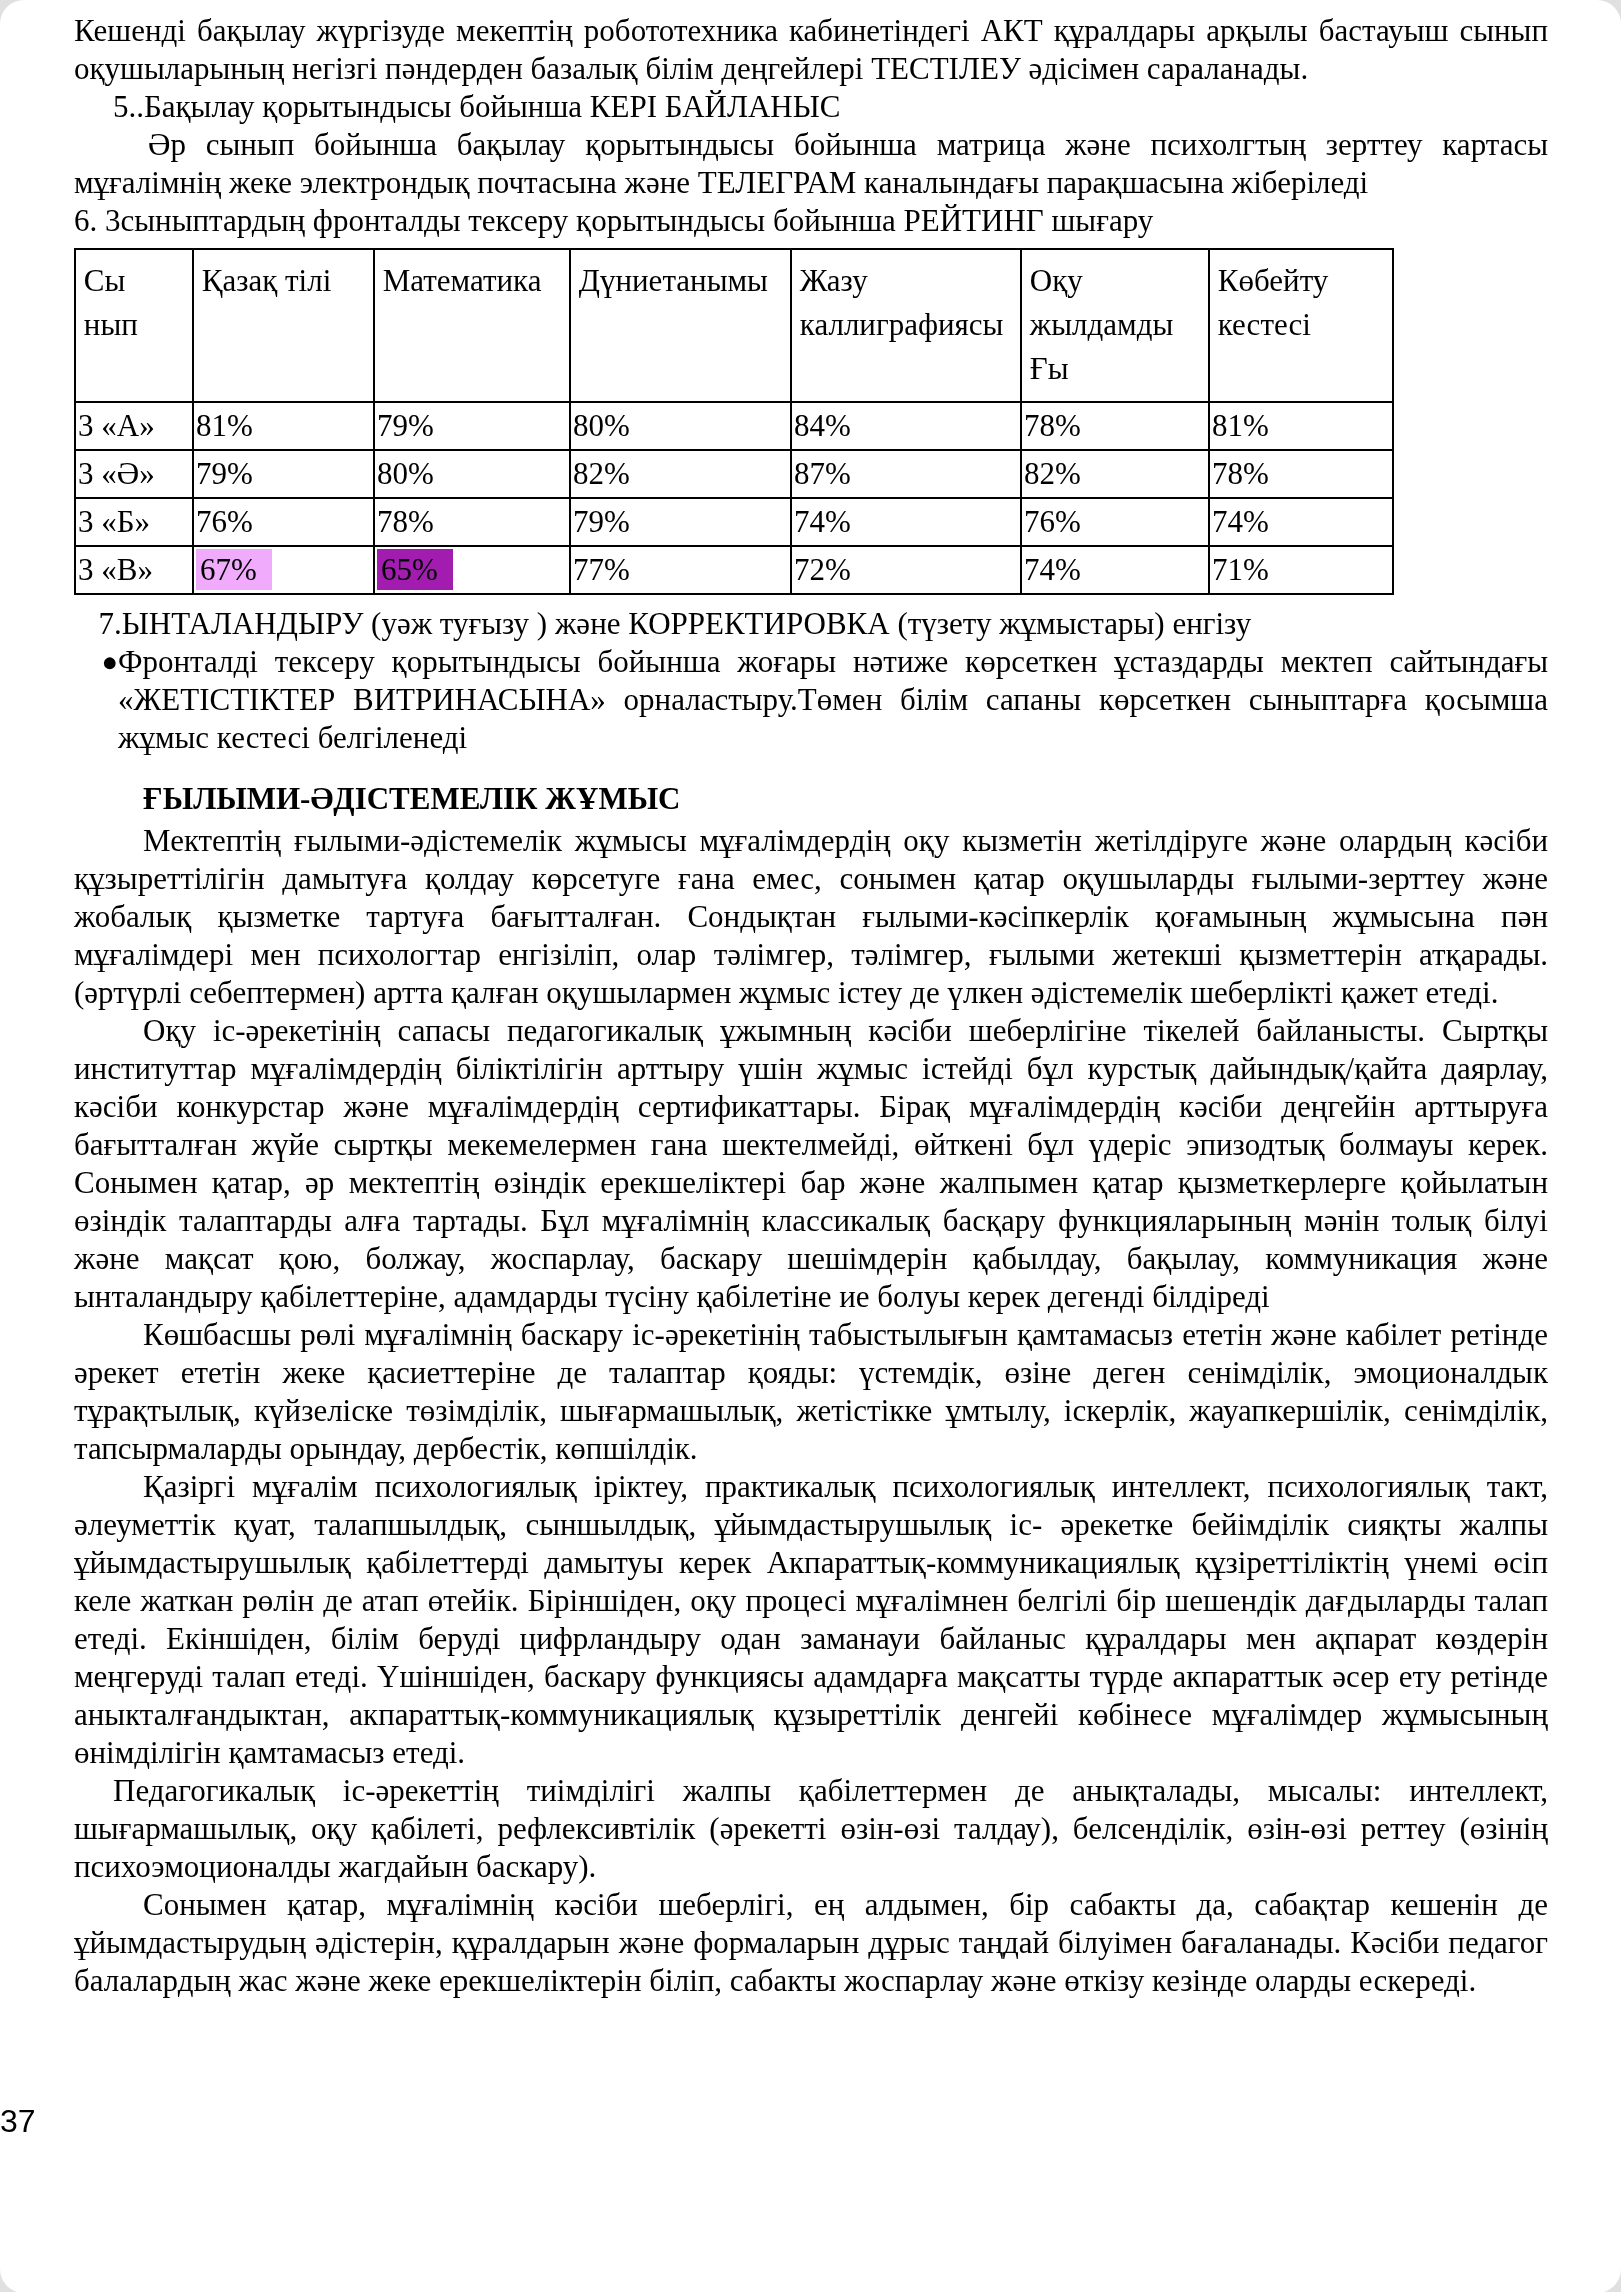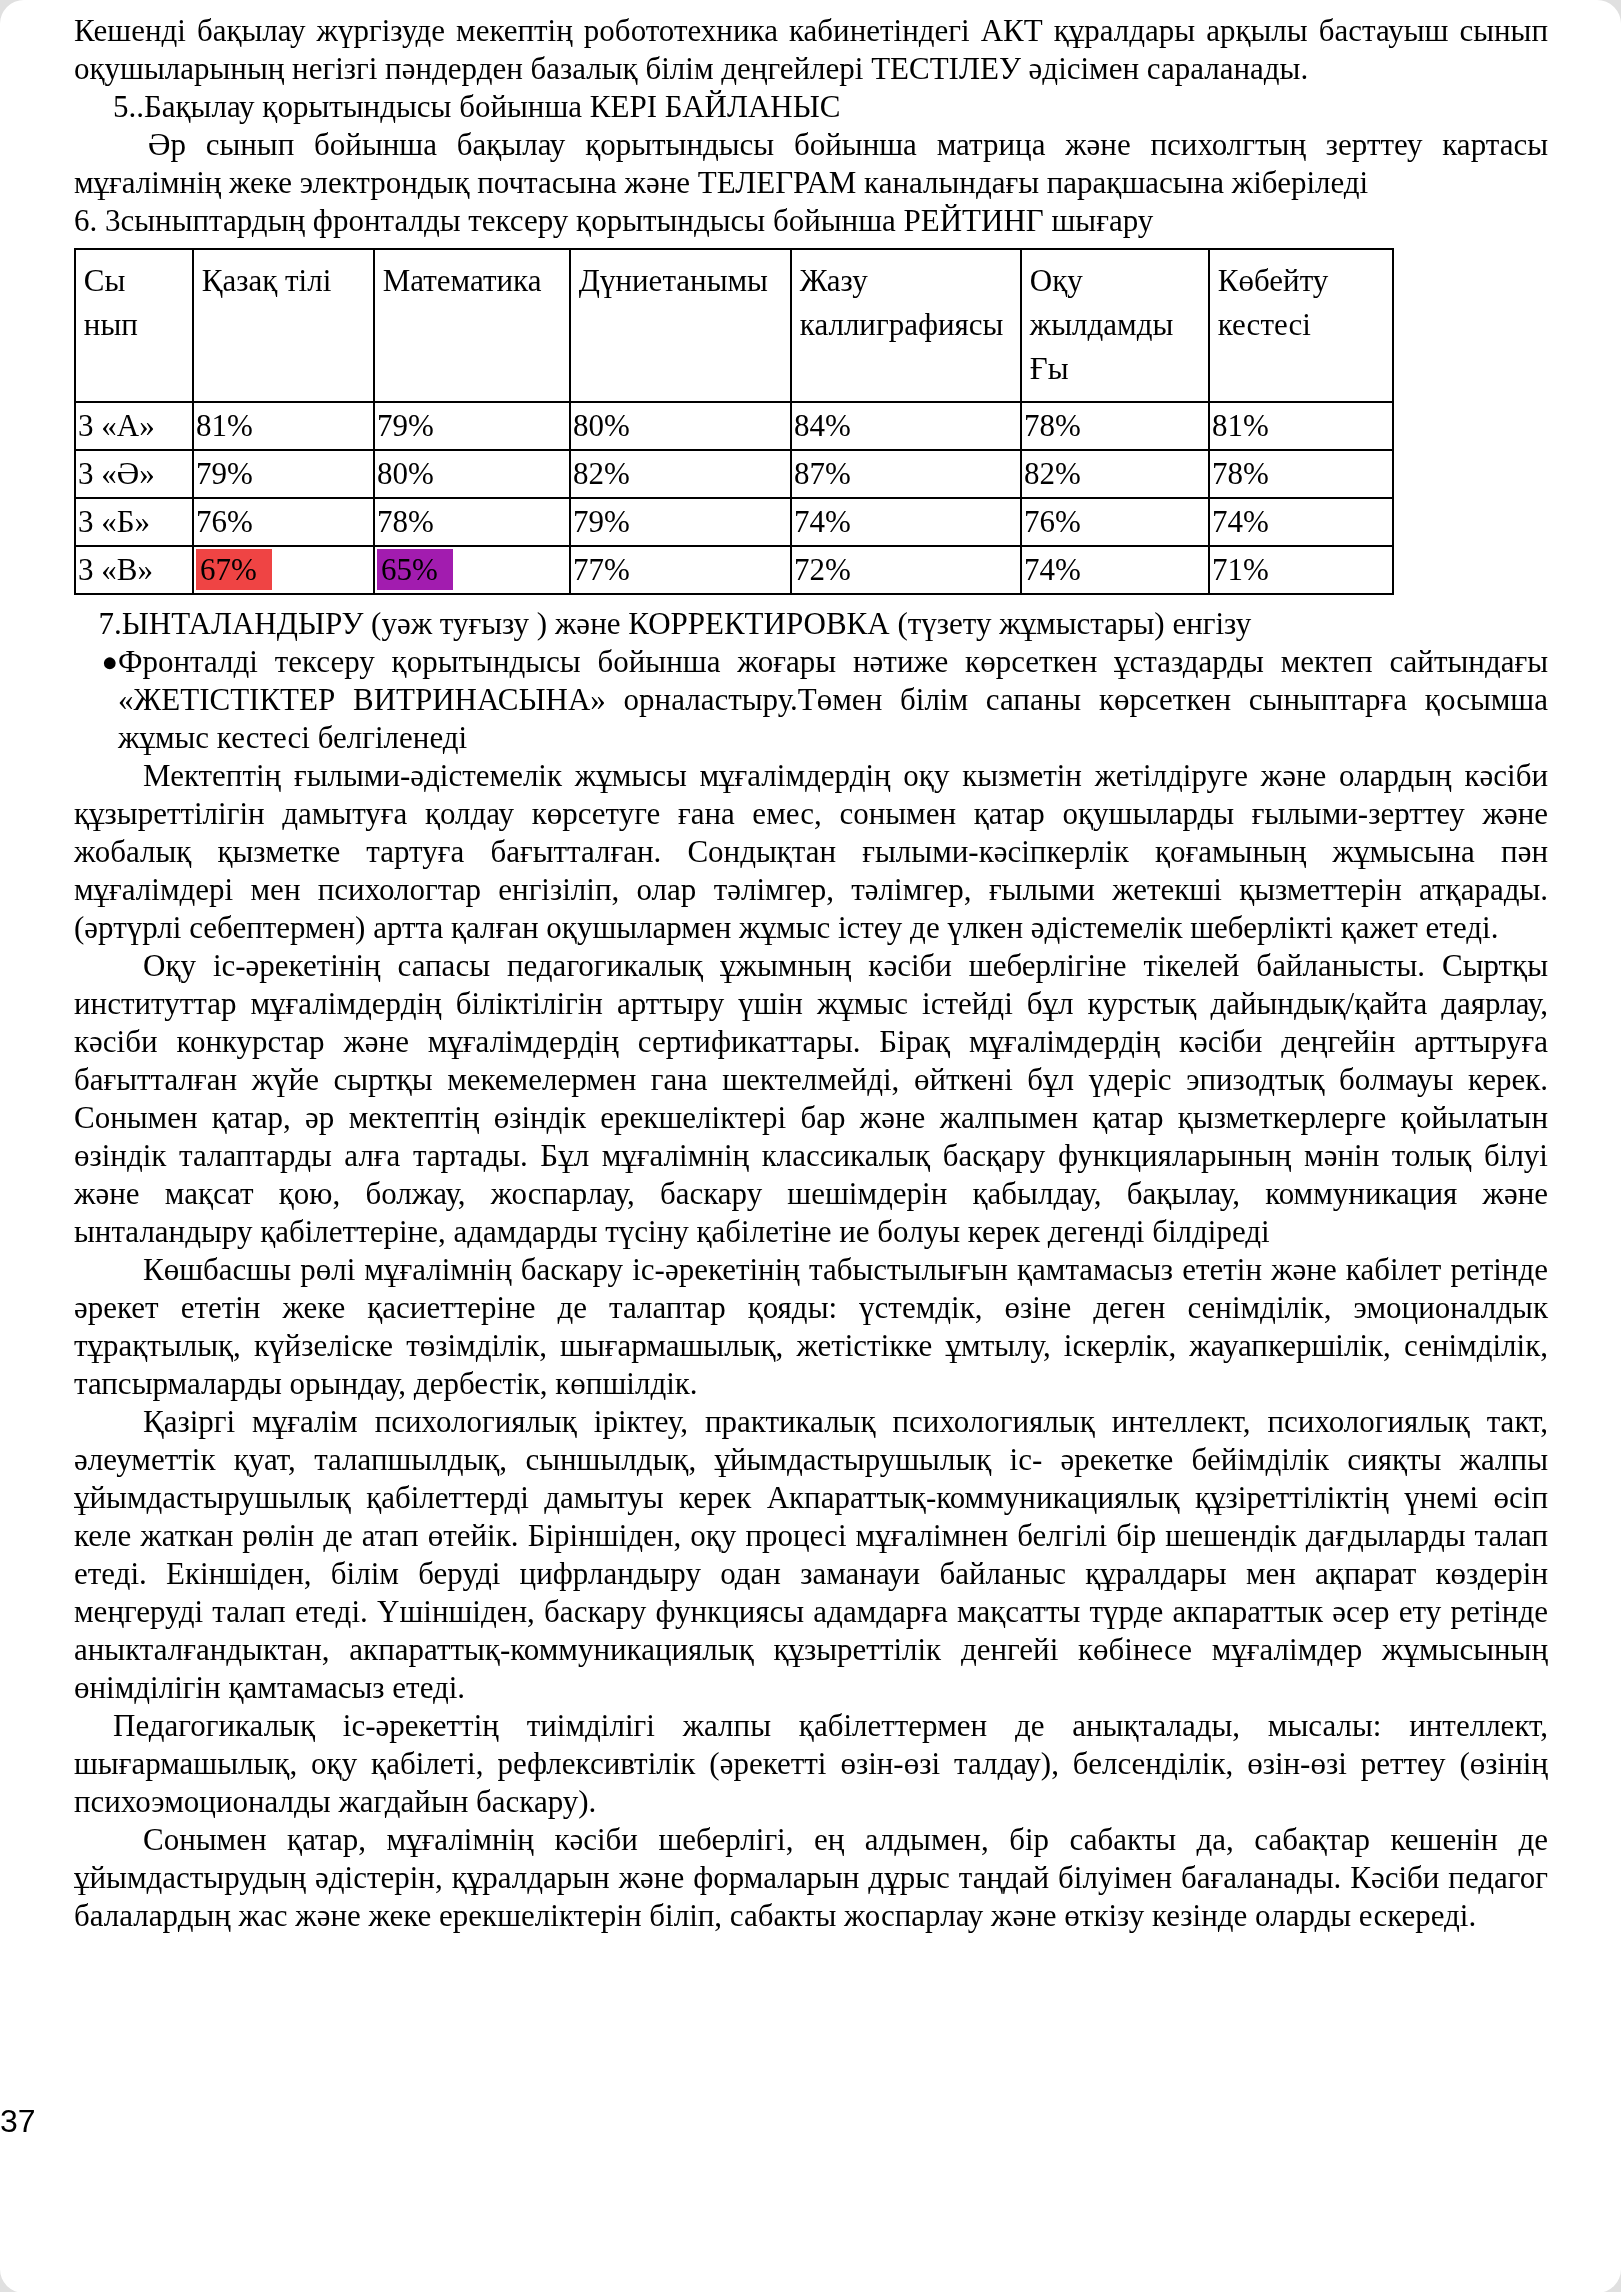--- a/index.html
+++ b/index.html
@@ -130,36 +130,37 @@
           <td>3 «Б»</td>
           <td>76%</td>
           <td>78%</td>
           <td>79%</td>
           <td>74%</td>
           <td>76%</td>
           <td>74%</td>
         </tr>
         <tr>
           <td>3 «В»</td>
-          <td><span class="hl" style="background: #ef4444;">67%</span></td>
+          <td><span class="hl" style="background: #f0abfc;">67%</span></td>
           <td><span class="hl" style="background: #a21caf;">65%</span></td>
           <td>77%</td>
           <td>72%</td>
           <td>74%</td>
           <td>71%</td>
         </tr>
       </tbody>
     </table>
 
     <p class="ind25 noj">7.ЫНТАЛАНДЫРУ (уәж туғызу ) және КОРРЕКТИРОВКА (түзету жұмыстары) енгізу</p>
     <div class="bullet-row">
       <div class="bullet-marker">●</div>
       <p>Фронталді тексеру қорытындысы бойынша жоғары нәтиже көрсеткен ұстаздарды мектеп сайтындағы «ЖЕТІСТІКТЕР ВИТРИНАСЫНА» орналастыру.Төмен білім сапаны көрсеткен сыныптарға қосымша жұмыс кестесі белгіленеді</p>
     </div>
 
+    <p class="heading">ҒЫЛЫМИ-ӘДІСТЕМЕЛІК ЖҰМЫС</p>
     <p class="ind70">Мектептің ғылыми-әдістемелік жұмысы мұғалімдердің оқу кызметін жетілдіруге және олардың кәсіби құзыреттілігін дамытуға қолдау көрсетуге ғана емес, сонымен қатар оқушыларды ғылыми-зерттеу және жобалық қызметке тартуға бағытталған. Сондықтан  ғылыми-кәсіпкерлік қоғамының жұмысына пән мұғалімдері мен психологтар енгізіліп, олар тәлімгер, тәлімгер, ғылыми жетекші қызметтерін атқарады. (әртүрлі себептермен) артта қалған оқушылармен жұмыс істеу де үлкен әдістемелік шеберлікті қажет етеді.</p>
     <p class="ind70">Оқу іс-әрекетінің сапасы педагогикалық ұжымның кәсіби шеберлігіне тікелей байланысты. Сыртқы институттар мұғалімдердің біліктілігін арттыру үшін жұмыс істейді бұл курстық дайындық/қайта даярлау, кәсіби конкурстар және мұғалімдердің сертификаттары. Бірақ мұғалімдердің кәсіби деңгейін арттыруға бағытталған жүйе сыртқы мекемелермен гана шектелмейді, өйткені бұл үдеріс эпизодтық болмауы керек. Сонымен қатар, әр мектептің өзіндік ерекшеліктері бар және жалпымен қатар қызметкерлерге қойылатын өзіндік талаптарды алға тартады. Бұл мұғалімнің классикалық басқару функцияларының мәнін толық білуі және мақсат қою, болжау, жоспарлау, баскару шешімдерін қабылдау, бақылау, коммуникация және ынталандыру қабілеттеріне, адамдарды түсіну қабілетіне ие болуы керек дегенді білдіреді</p>
     <p class="ind70">Көшбасшы рөлі мұғалімнің баскару іс-әрекетінің табыстылығын қамтамасыз ететін және кабілет ретінде әрекет ететін жеке қасиеттеріне де талаптар қояды: үстемдік, өзіне деген сенімділік, эмоционалдык тұрақтылық, күйзеліске төзімділік, шығармашылық, жетістікке ұмтылу, іскерлік, жауапкершілік, сенімділік, тапсырмаларды орындау, дербестік, көпшілдік.</p>
     <p class="ind70">Қазіргі мұғалім психологиялық іріктеу, практикалық психологиялық интеллект, психологиялық такт, әлеуметтік қуат, талапшылдық, сыншылдық, ұйымдастырушылық іс- әрекетке бейімділік сияқты жалпы ұйымдастырушылық қабілеттерді дамытуы керек Акпараттық-коммуникациялық құзіреттіліктің үнемі өсіп келе жаткан рөлін де атап өтейік. Біріншіден, оқу процесі мұғалімнен белгілі бір шешендік дағдыларды талап етеді. Екіншіден, білім беруді цифрландыру одан заманауи байланыс құралдары мен ақпарат көздерін меңгеруді талап етеді. Үшіншіден, баскару функциясы адамдарға мақсатты түрде акпараттык әсер ету ретінде аныкталғандыктан, акпараттық-коммуникациялық құзыреттілік денгейі көбінесе мұғалімдер жұмысының өнімділігін қамтамасыз етеді.</p>
     <p class="ind40">Педагогикалық іс-әрекеттің тиімділігі жалпы қабілеттермен де анықталады, мысалы: интеллект, шығармашылық, оқу қабілеті, рефлексивтілік (әрекетті өзін-өзі талдау), белсенділік, өзін-өзі реттеу (өзінің психоэмоционалды жагдайын баскару).</p>
     <p class="ind70">Сонымен қатар, мұғалімнің кәсіби шеберлігі, ең алдымен, бір сабакты да, сабақтар кешенін де ұйымдастырудың әдістерін, құралдарын және формаларын дұрыс таңдай білуімен бағаланады. Кәсіби педагог балалардың жас және жеке ерекшеліктерін біліп, сабакты жоспарлау және өткізу кезінде оларды ескереді.</p>
 
   </div>
 
   <div class="pagenum">37</div>

